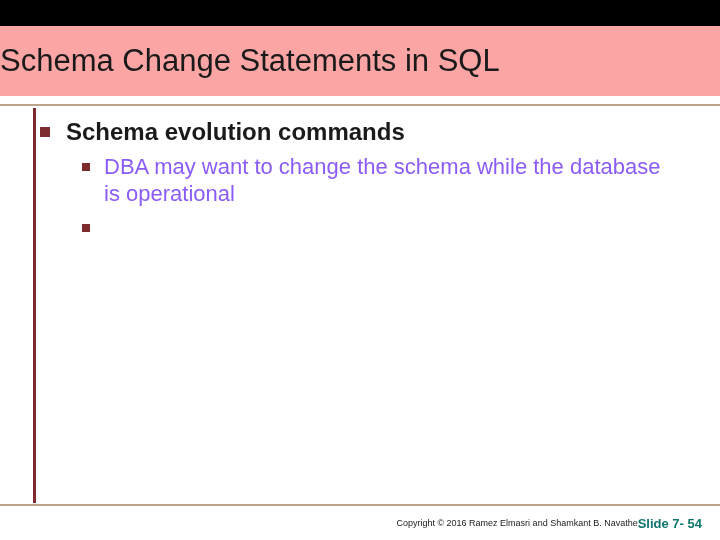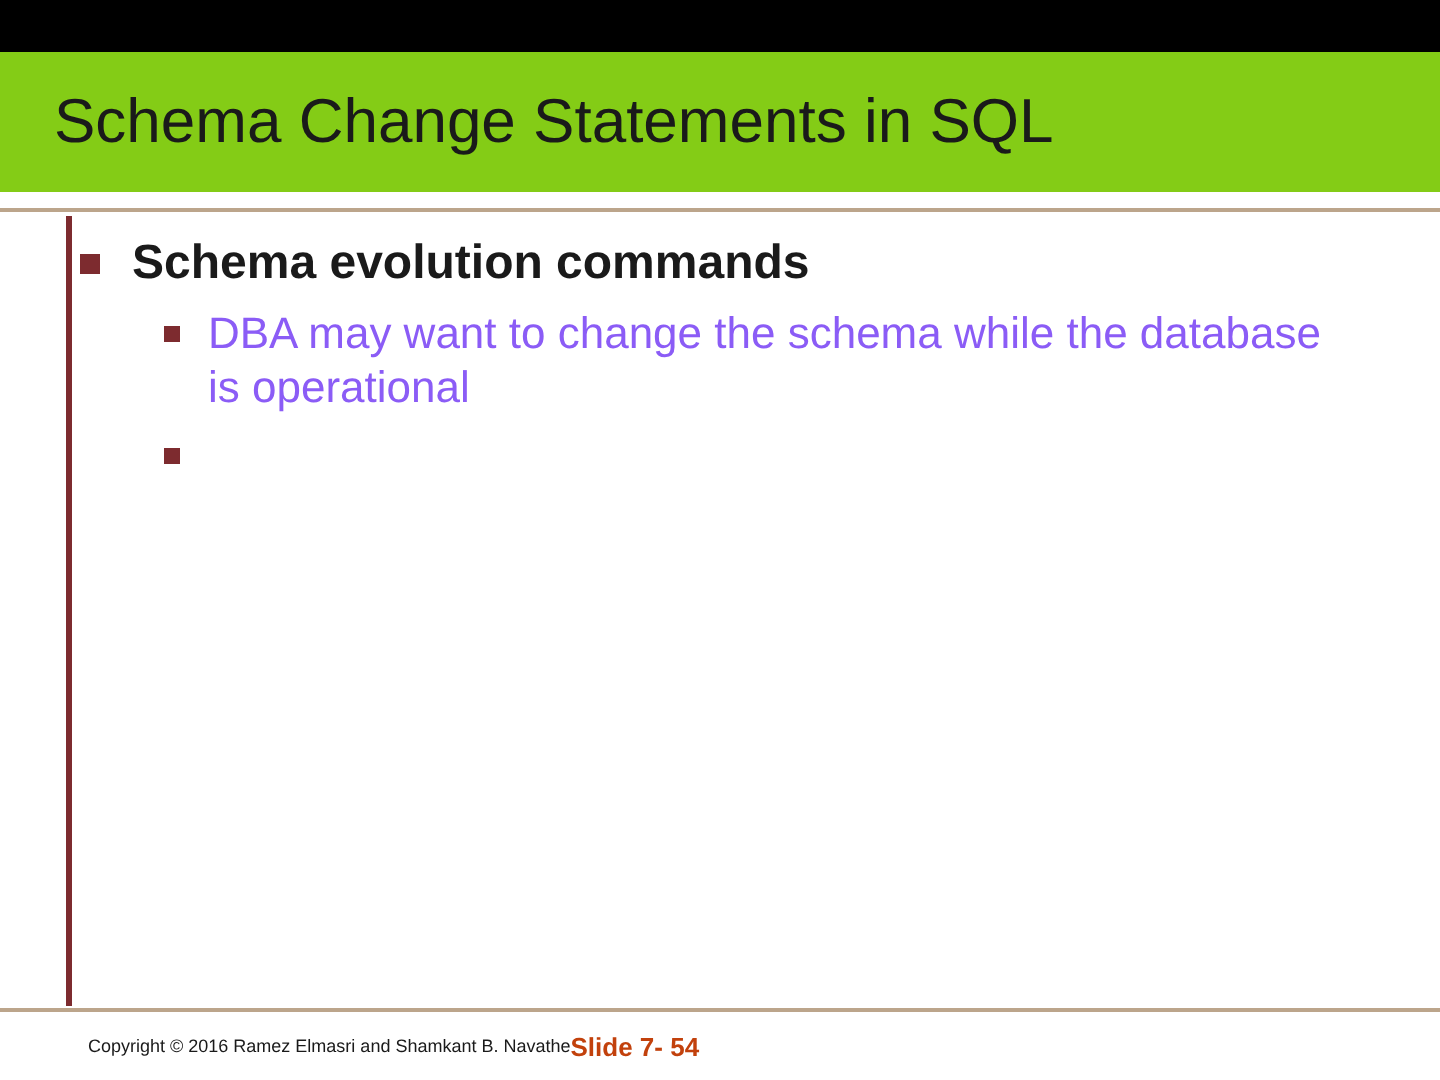--- a/index.html
+++ b/index.html
@@ -10,24 +10,24 @@
     position: relative;
   }
   .top-black {
     width: 100%;
     height: 26px;
     background: #000000;
   }
   .title-band {
     width: 100%;
     height: 70px;
-    background: #84cc16;
+    background: #fca5a5;
     display: flex;
     align-items: center;
-    padding-left: 27px;
+    padding-left: 0;
   }
   .title-text {
     font-size: 31px;
     font-weight: 400;
     color: #1a1a1a;
   }
   .below-title-strip {
     width: 100%;
     height: 10px;
     background: #ffffff;
@@ -88,31 +88,31 @@
   .footer {
     position: absolute;
     left: 0;
     bottom: 0;
     width: 100%;
     height: 36px;
     border-top: 2px solid #bca58b;
     background: #ffffff;
     display: flex;
     align-items: center;
-    justify-content: flex-start;
+    justify-content: flex-end;
     padding: 0 18px 0 44px;
   }
   .copyright {
     font-size: 9px;
     color: #1a1a1a;
   }
   .slide-num {
     font-size: 13px;
     font-weight: bold;
-    color: #c2410c;
+    color: #0f766e;
   }
 </style>
 </head>
 <body>
 
 <div class="top-black"></div>
 
 <div class="title-band">
   <div class="title-text">Schema Change Statements in SQL</div>
 </div>

